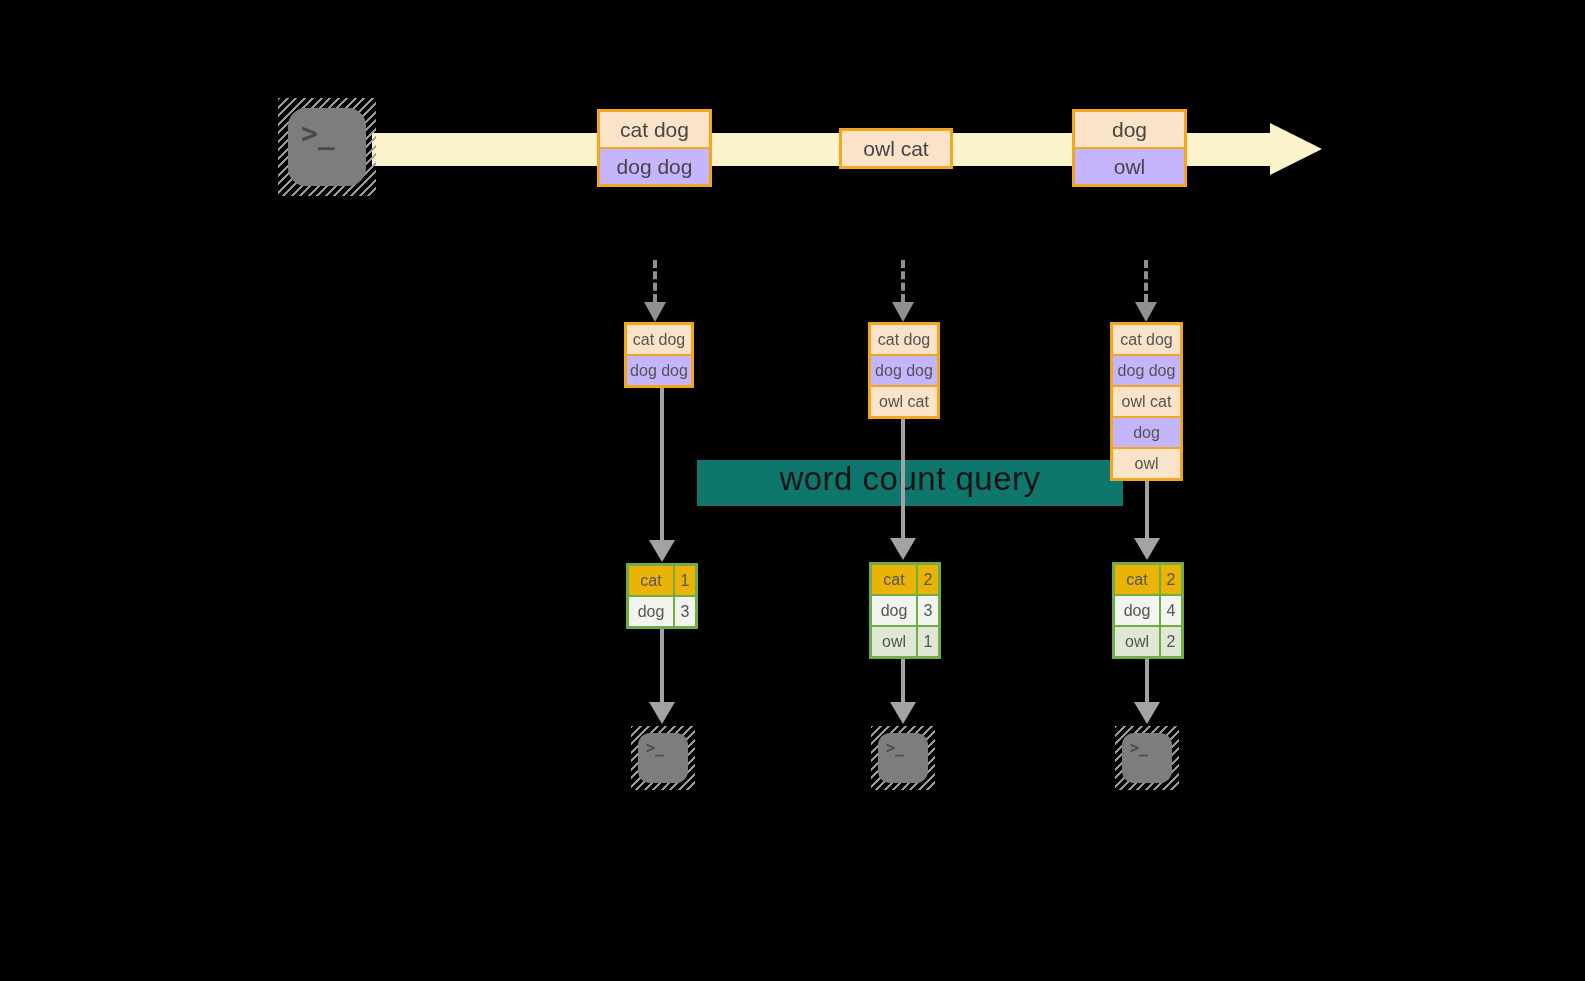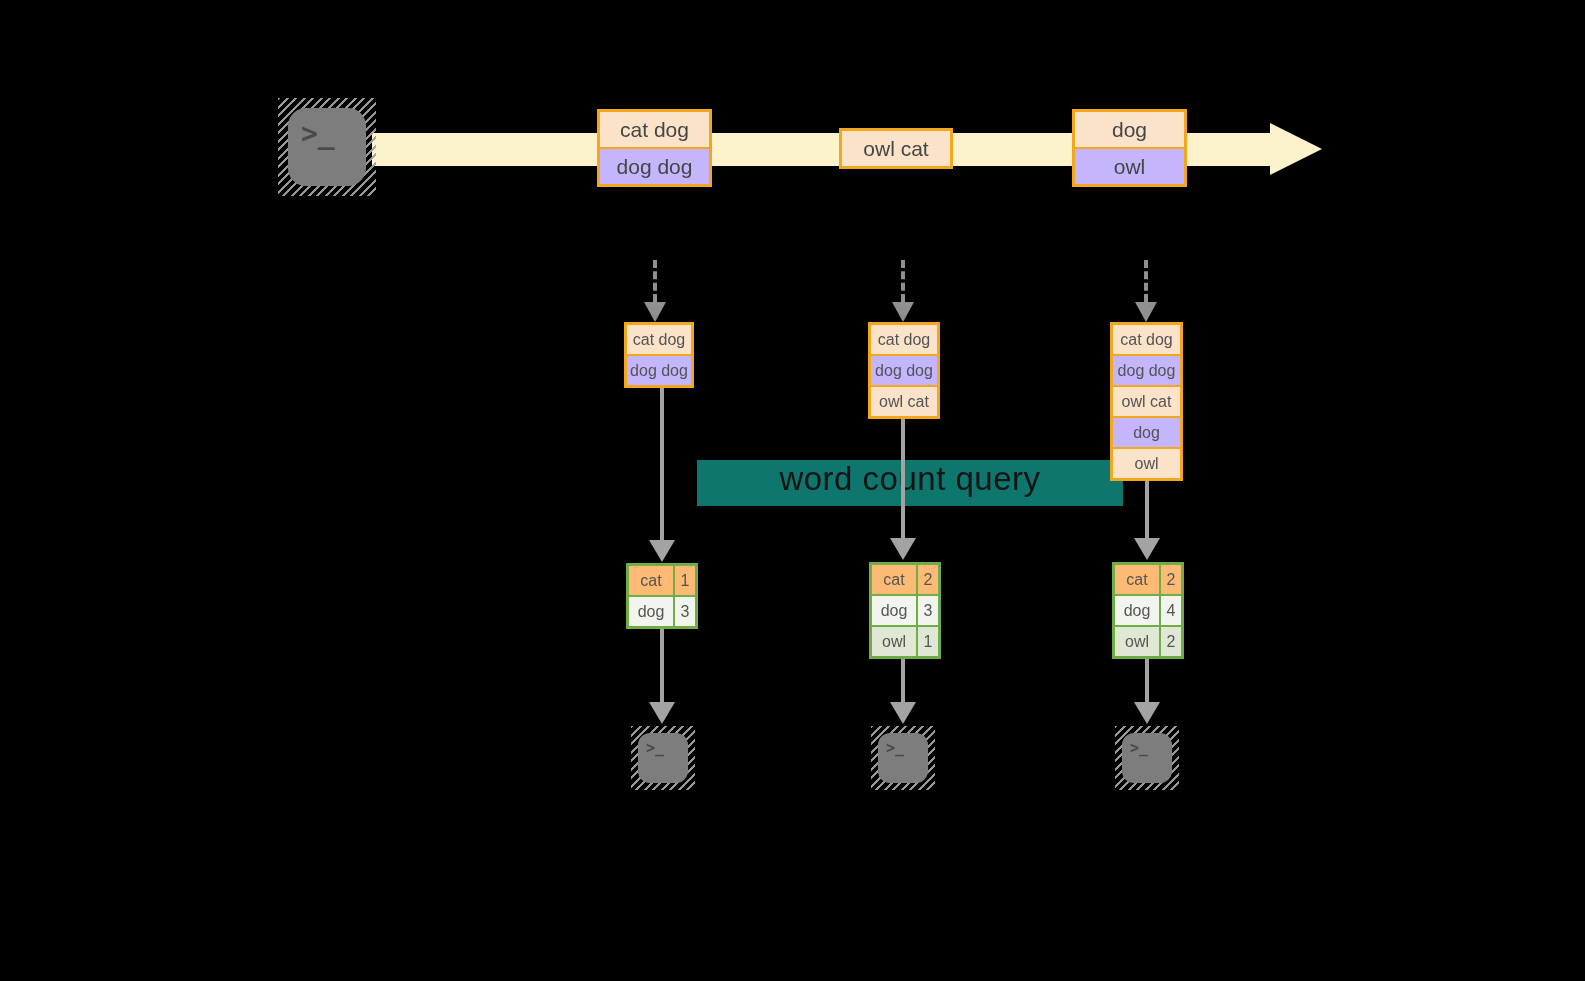--- a/index.html
+++ b/index.html
@@ -56,21 +56,21 @@
 
   
   .gtable{
     display:grid;grid-template-columns:44px 20px;grid-auto-rows:29px;gap:2px;
     background:#70ad47;border:3px solid #70ad47;box-sizing:content-box;z-index:4;
   }
   .gcell{
     display:flex;align-items:center;justify-content:center;
     font-size:16px;color:#555555;
   }
-  .r0{background:#fdba74;}
+  .r0{background:#eab308;}
   .r1{background:#f2f5ed;}
   .r2{background:#dfe8d5;}
 
   
   .hatch{
     background:repeating-linear-gradient(135deg,
       rgba(160,160,160,0.95) 0 2px, rgba(0,0,0,0) 2px 6px);
     z-index:2;
   }
   .term-inner{position:absolute;background:#7d7d7d;}

